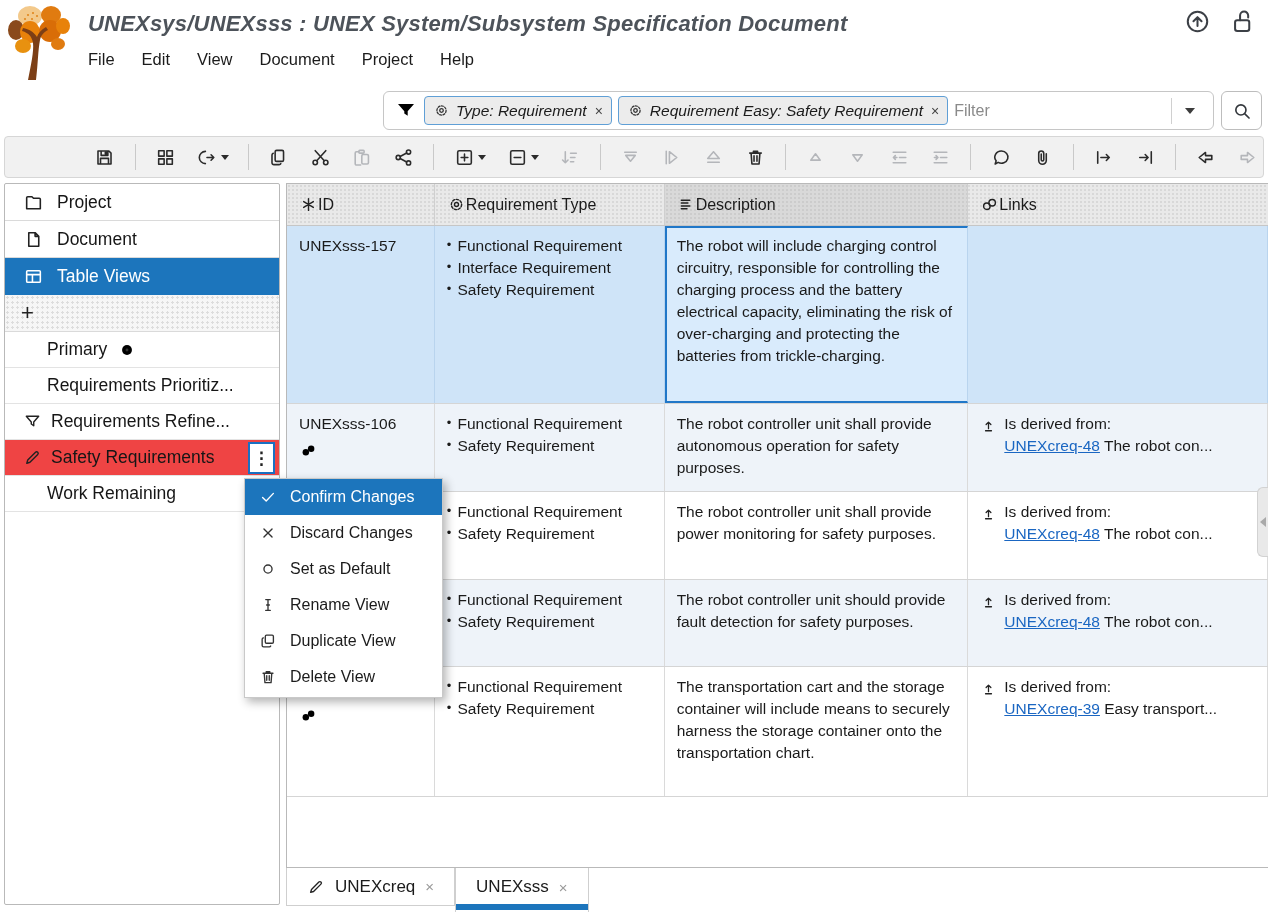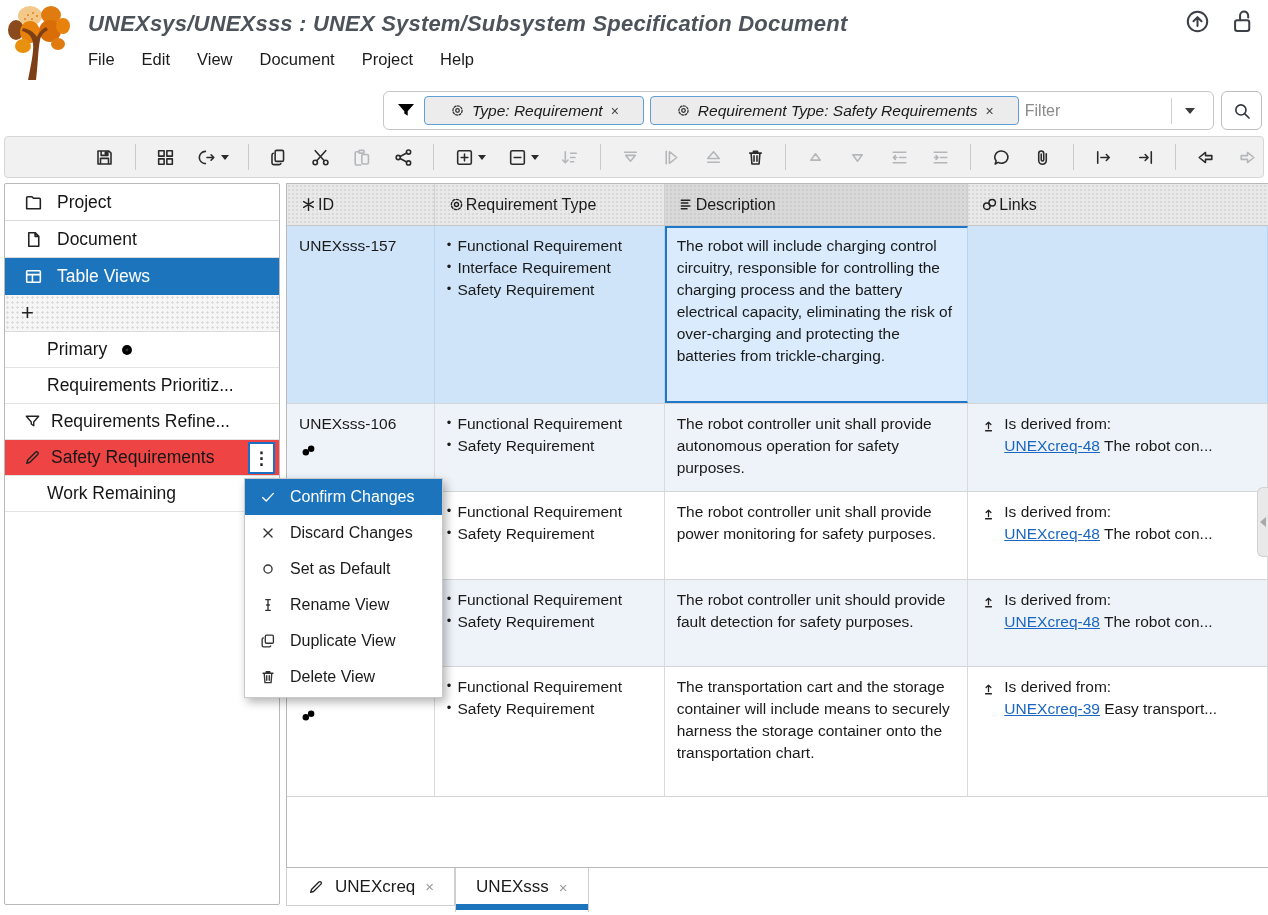--- a/index.html
+++ b/index.html
@@ -14,21 +14,21 @@
   .logo { left:6px; top:2px; width:66px; height:80px; }
   .app-title { left:88px; top:11px; font-size:22px; font-style:italic; font-weight:700; color:#4d535a; letter-spacing:.2px; }
   .menubar { left:88px; top:50px; display:flex; gap:27px; font-size:16.5px; color:#1b1b1b; }
   .menubar span { cursor:default; }
   .top-icons { right:12px; top:8px; display:flex; gap:18px; color:#3c4046; }
   .top-icons .ic { width:27px; height:27px; }
 
   
   .filterbar { left:383px; top:91px; width:831px; height:39px; border:1px solid #c6c6c6; border-radius:6px; display:flex; align-items:center; padding:0 6px; background:#fff; }
   .funnel-ic { width:24px; height:24px; color:#1877cf; margin:0 6px 0 4px; }
-  .chip { display:flex; align-items:center; gap:6px; background:#ececec; border:1px solid #5f9fd6; border-radius:4px; height:29px; padding:0 24px; margin-right:6px; font-size:15.5px; font-style:italic; color:#1b1b1b; white-space:nowrap; }
+  .chip { display:flex; align-items:center; gap:6px; background:#ececec; border:1px solid #5f9fd6; border-radius:4px; height:29px; padding:0 8px; margin-right:6px; font-size:15.5px; font-style:italic; color:#1b1b1b; white-space:nowrap; }
   .chip .ic { width:17px; height:17px; color:#333; }
   .chip .x { font-style:normal; font-size:14px; color:#444; margin-left:2px; cursor:pointer; }
   .filter-input { border:none; outline:none; flex:1; font-size:16px; color:#333; font-family:"Liberation Sans",sans-serif; min-width:40px; }
   .filter-input::placeholder { color:#8a8a8a; }
   .fb-caret { width:36px; height:26px; border-left:1px solid #d0d0d0; display:flex; align-items:center; justify-content:center; color:#333; cursor:pointer; }
   .caret-down { width:0; height:0; border-left:5px solid transparent; border-right:5px solid transparent; border-top:6px solid #3c3c3c; }
   .search-btn { left:1221px; top:91px; width:41px; height:39px; border:1px solid #bdbdbd; border-radius:6px; background:#fff; display:flex; align-items:center; justify-content:center; color:#33373c; cursor:pointer; }
   .search-btn .ic { width:22px; height:22px; }
 
   
@@ -149,21 +149,21 @@
           <circle cx="10" cy="10" r="2.1"></circle>
         </svg>
       <span>Type: Requirement</span>
       <span class="x">×</span>
     </div>
     <div class="chip">
       <svg class="ic" viewBox="0 0 20 20">
           <circle cx="10" cy="10" r="5.4" stroke-dasharray="2.4 1.7"></circle>
           <circle cx="10" cy="10" r="2.1"></circle>
         </svg>
-      <span>Requirement Type: Safety Requirements</span>
+      <span>Requirement Easy: Safety Requirement</span>
       <span class="x">×</span>
     </div>
     <input class="filter-input" placeholder="Filter" style="">
     <div class="fb-caret">
         <span class="caret-down"></span>
       </div>
   </div>
   <div class="abs search-btn">
     <svg class="ic" viewBox="0 0 20 20">
         <circle cx="9" cy="9" r="4.6"></circle>

